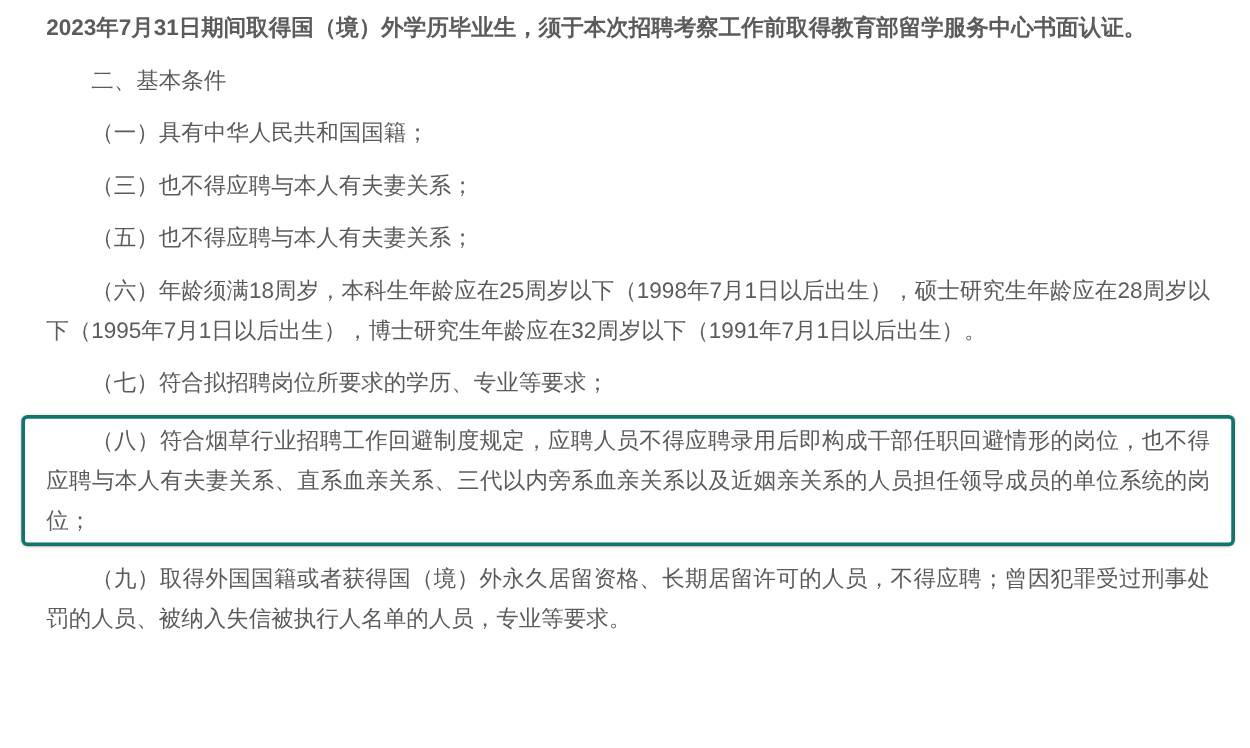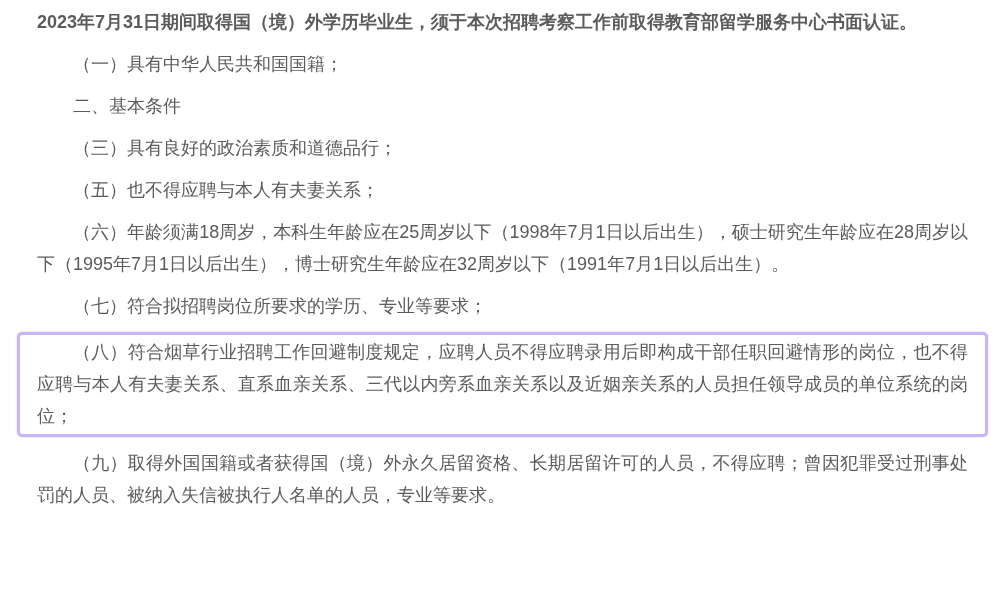--- a/index.html
+++ b/index.html
@@ -21,43 +21,43 @@
   }
   .doc p {
     margin: 0 0 10px 0;
     text-indent: 2em;
   }
   .doc p.no-indent {
     text-indent: 0;
     font-weight: bold;
   }
   .highlight-box {
-    border: 3px solid #c4b5fd;
+    border: 3px solid #0f766e;
     border-radius: 5px;
     margin: 3px -20px 10px -20px;
     padding: 1px 17px 2px 17px;
     box-shadow: 0 0 2px rgba(210, 59, 52, 0.35);
   }
   .highlight-box p {
     margin: 0;
   }
 </style>
 </head>
 <body>
 
 <div class="doc">
 
   <p class="no-indent">2023年7月31日期间取得国（境）外学历毕业生，须于本次招聘考察工作前取得教育部留学服务中心书面认证。</p>
 
+  <p>二、基本条件</p>
+
   <p>（一）具有中华人民共和国国籍；</p>
 
-  <p>二、基本条件</p>
 
-
-  <p>（三）具有良好的政治素质和道德品行；</p>
+  <p>（三）也不得应聘与本人有夫妻关系；</p>
 
 
   <p>（五）也不得应聘与本人有夫妻关系；</p>
 
   <p>（六）年龄须满18周岁，本科生年龄应在25周岁以下（1998年7月1日以后出生），硕士研究生年龄应在28周岁以下（1995年7月1日以后出生），博士研究生年龄应在32周岁以下（1991年7月1日以后出生）。</p>
 
   <p>（七）符合拟招聘岗位所要求的学历、专业等要求；</p>
 
   <div class="highlight-box">
     <p>（八）符合烟草行业招聘工作回避制度规定，应聘人员不得应聘录用后即构成干部任职回避情形的岗位，也不得应聘与本人有夫妻关系、直系血亲关系、三代以内旁系血亲关系以及近姻亲关系的人员担任领导成员的单位系统的岗位；</p>

